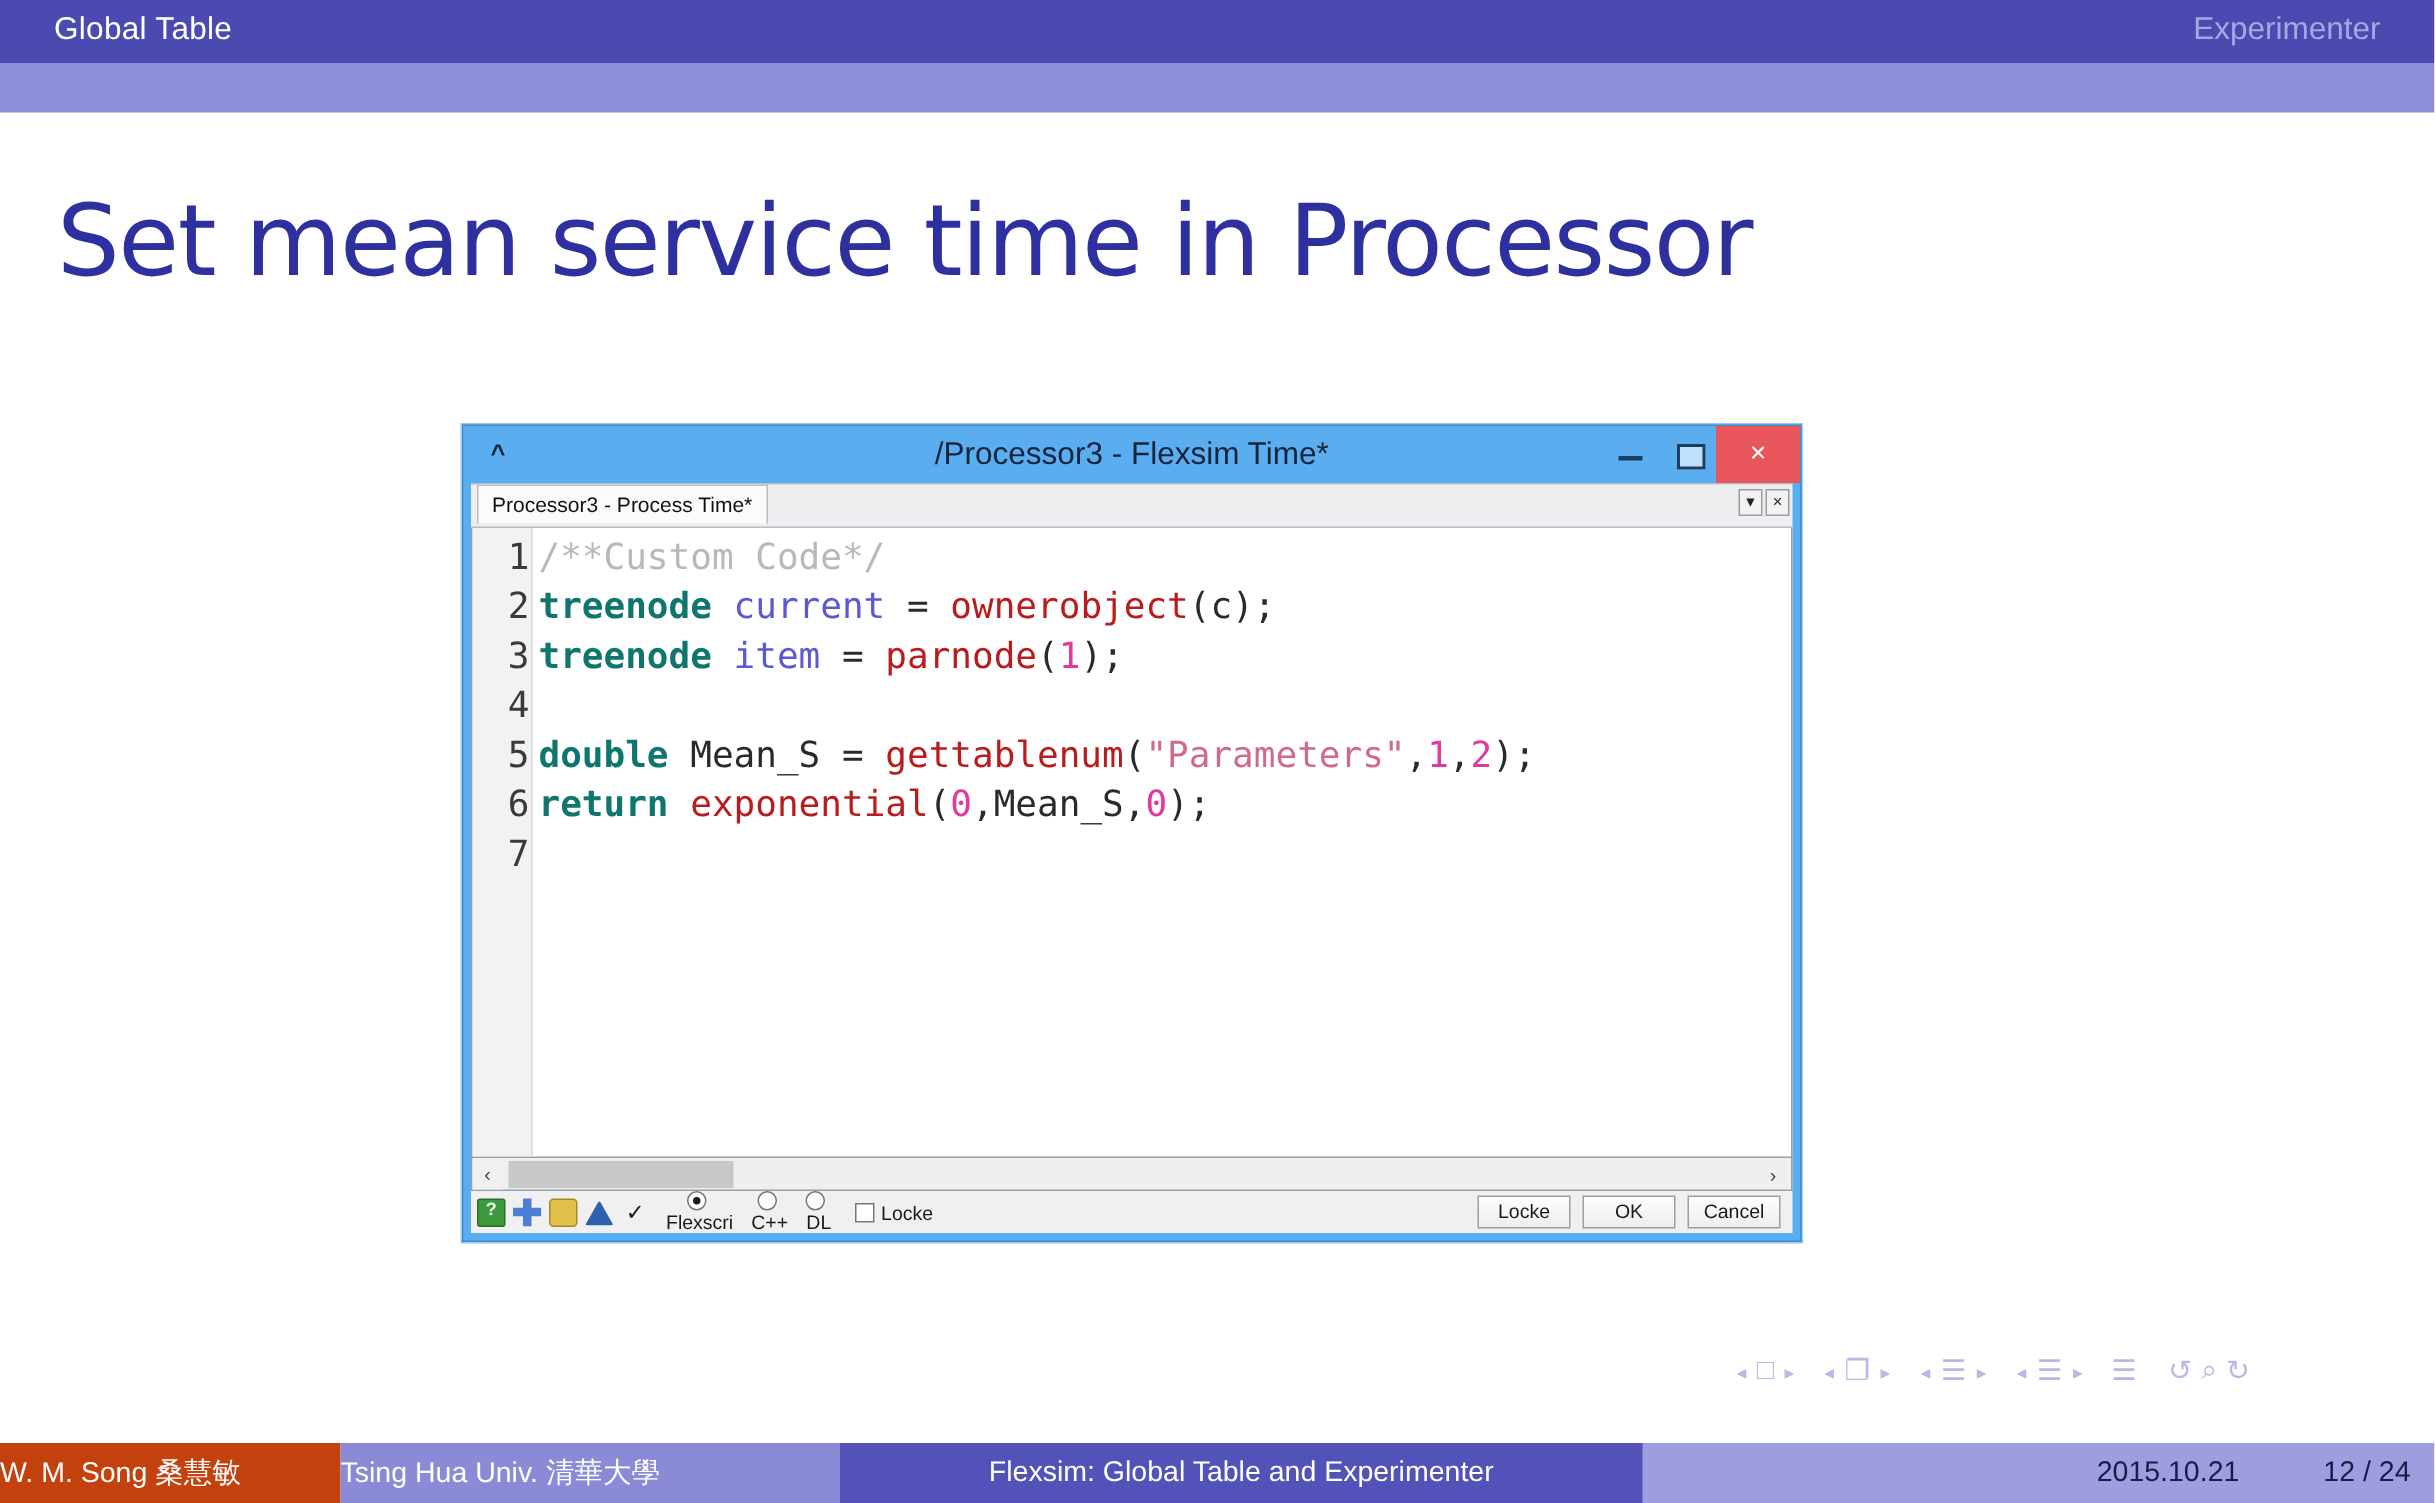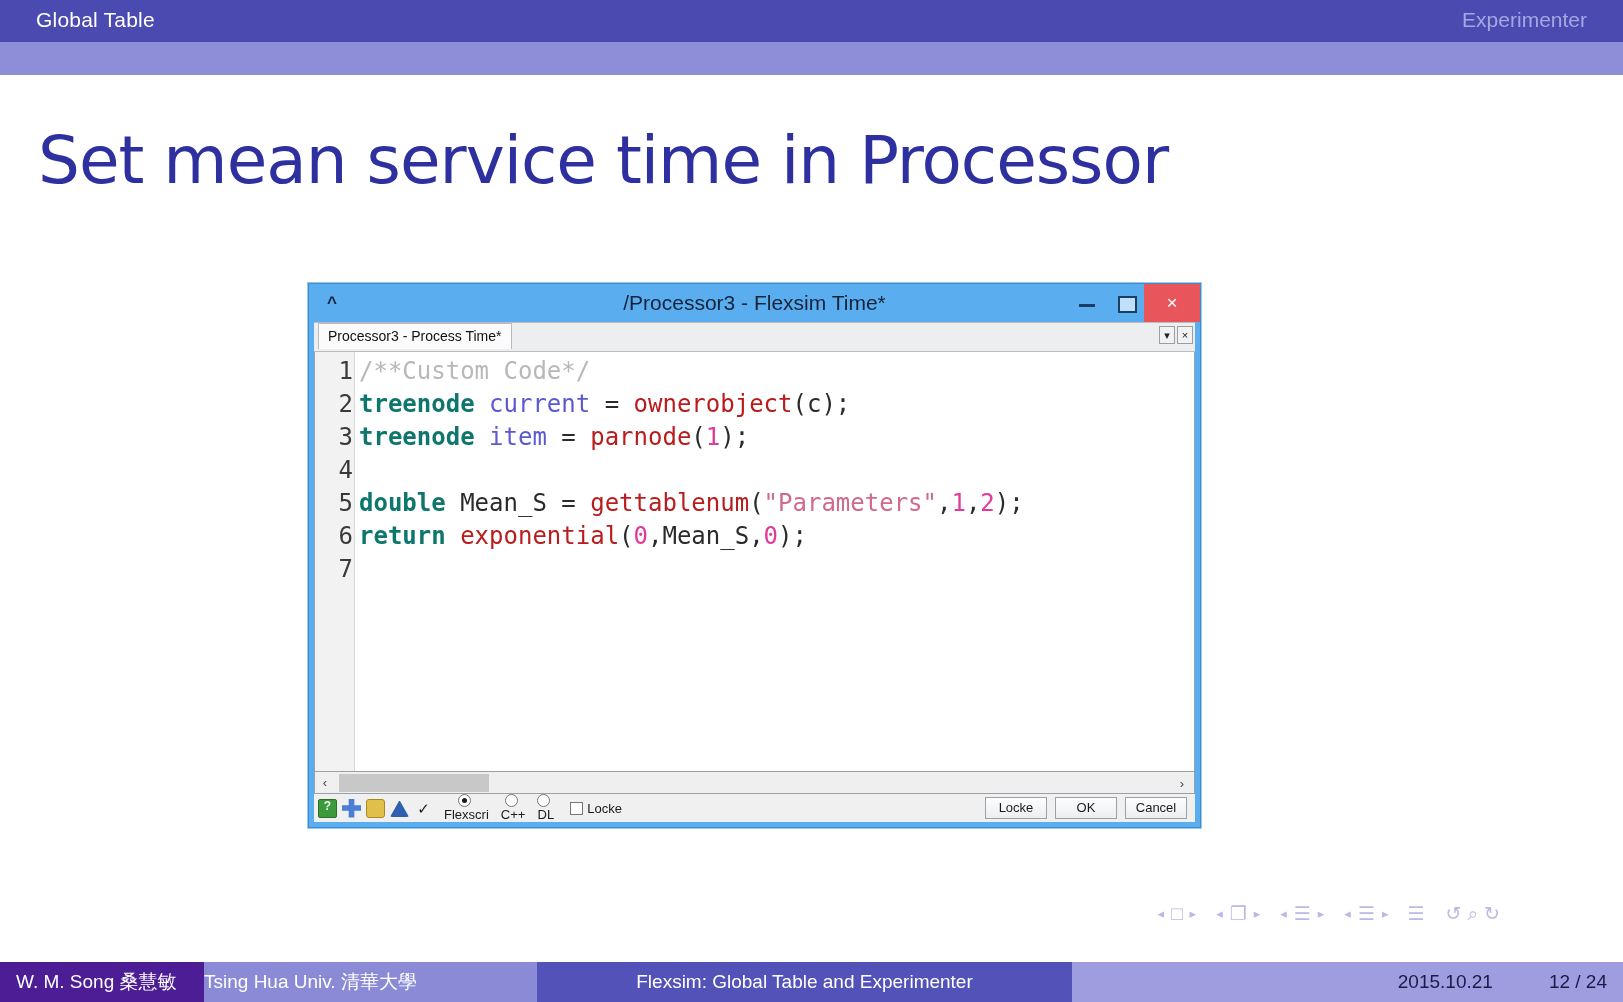--- a/index.html
+++ b/index.html
@@ -266,21 +266,21 @@
   .navicons .grp { display:flex; align-items:center; margin-right: 12px; }
   .navicons .arw { font-size: 13px; margin: 0 4px; }
 
   
   .footer {
     position: absolute; left: 0; bottom: 0;
     width: 1623px; height: 40px;
     display: flex; align-items: stretch;
     font-size: 19px; color: #ffffff;
   }
-  .f1 { width: 204px; background: #4c1d95; display:flex; align-items:center; padding-left: 16px; white-space:nowrap;}
+  .f1 { width: 227px; background: #c2410c; display:flex; align-items:center; white-space:nowrap;}
   .f2 { width: 333px; background: #8a8ad6; display:flex; align-items:center; padding-left: 0; white-space:nowrap;}
   .f4 { width: 403px; background: #9d9de0; display:flex; align-items:center; justify-content:flex-end; padding-right: 16px; gap: 56px; color:#1b1b4a; white-space:nowrap;}
   .f3-wrap { flex: 1; background: #9d9de0; display:flex; align-items:stretch;}
   .f3-inner { width: 535px; background: #5252b8; display:flex; align-items:center; justify-content:center;}
 </style>
 </head>
 <body>
 
 <div id="slide">
 

